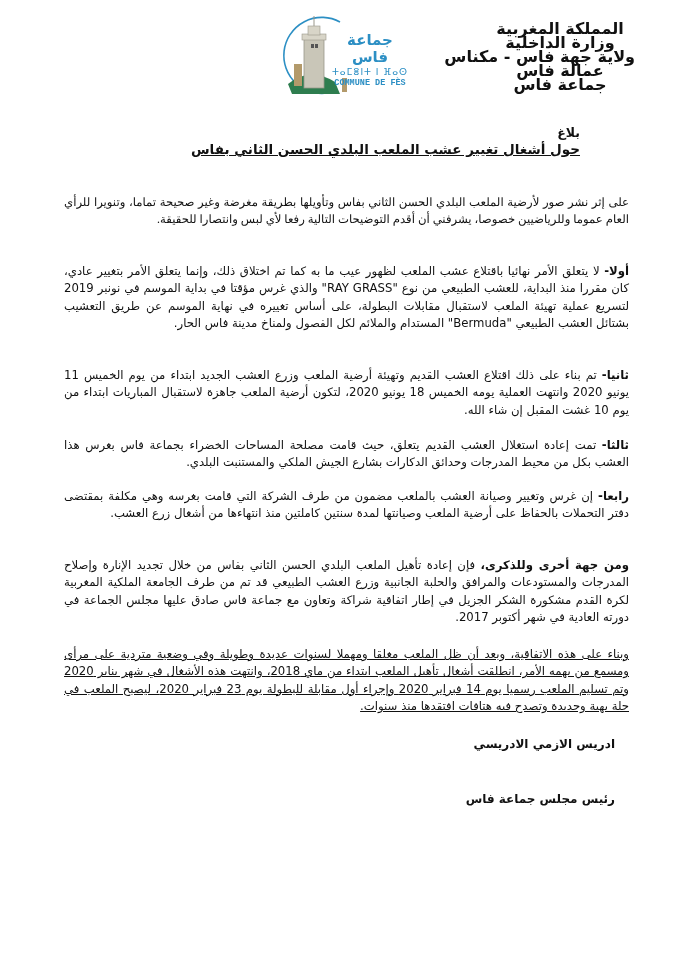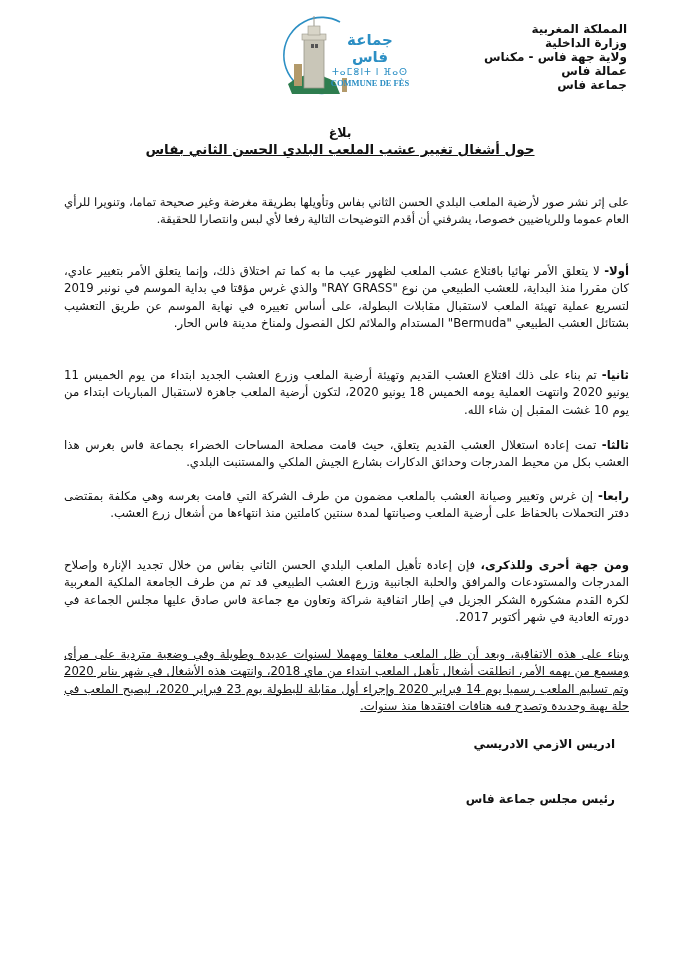--- a/index.html
+++ b/index.html
@@ -1,34 +1,34 @@
 <!DOCTYPE html>
 <html><head>
   <meta charset="utf-8">
   <style>
     * { margin: 0; padding: 0; box-sizing: border-box; }
     html, body { width: 679px; height: 960px; background: #ffffff; overflow: hidden; }
     body { position: relative; font-family: "DejaVu Sans", "Liberation Sans", sans-serif; color: #111; }
 
     .header-block {
-      position: absolute; top: 22px; right: 52px; width: 150px;
-      direction: rtl;
-      font-weight: bold; font-size: 12px; line-height: 14px;
+      position: absolute; top: 22px; right: 44px; width: 150px;
+      text-align: center; direction: rtl;
+      font-weight: bold; font-size: 16px; line-height: 14px;
     }
     .header-block div { white-space: nowrap; }
 
     .logo {
       position: absolute; top: 14px; left: 280px; width: 140px; height: 84px;
     }
     .logo-text { position: absolute; left: 50px; top: 18px; color: #2c8fc4; text-align: center; width: 80px; }
     .logo-ar { font-size: 15px; font-weight: bold; direction: rtl; line-height: 17px; }
     .logo-tf { font-size: 9px; line-height: 12px; letter-spacing: 1px; }
-    .logo-en { font-size: 8.5px; font-weight: bold; line-height: 11px; font-family: Liberation Serif, serif; }
+    .logo-en { font-size: 8.5px; font-weight: bold; line-height: 11px; font-family: Liberation Mono, monospace; }
 
-    .title-block { position: absolute; top: 125px; left: 100px; width: 480px; text-align: center; direction: rtl; }
+    .title-block { position: absolute; top: 125px; left: 100px; width: 480px; direction: rtl; }
     .t-main { font-weight: bold; font-size: 12.5px; line-height: 16px; }
     .t-sub { font-weight: bold; font-size: 13.5px; line-height: 17px; text-decoration: underline; }
     .t-date { font-size: 11.5px; line-height: 15px; color: #222; }
 
     .body-text {
       position: absolute; left: 64px; width: 565px;
       direction: rtl; text-align: justify; font-size: 11.7px; line-height: 17.4px;
     }
     .body-text b { font-weight: bold; }
 

